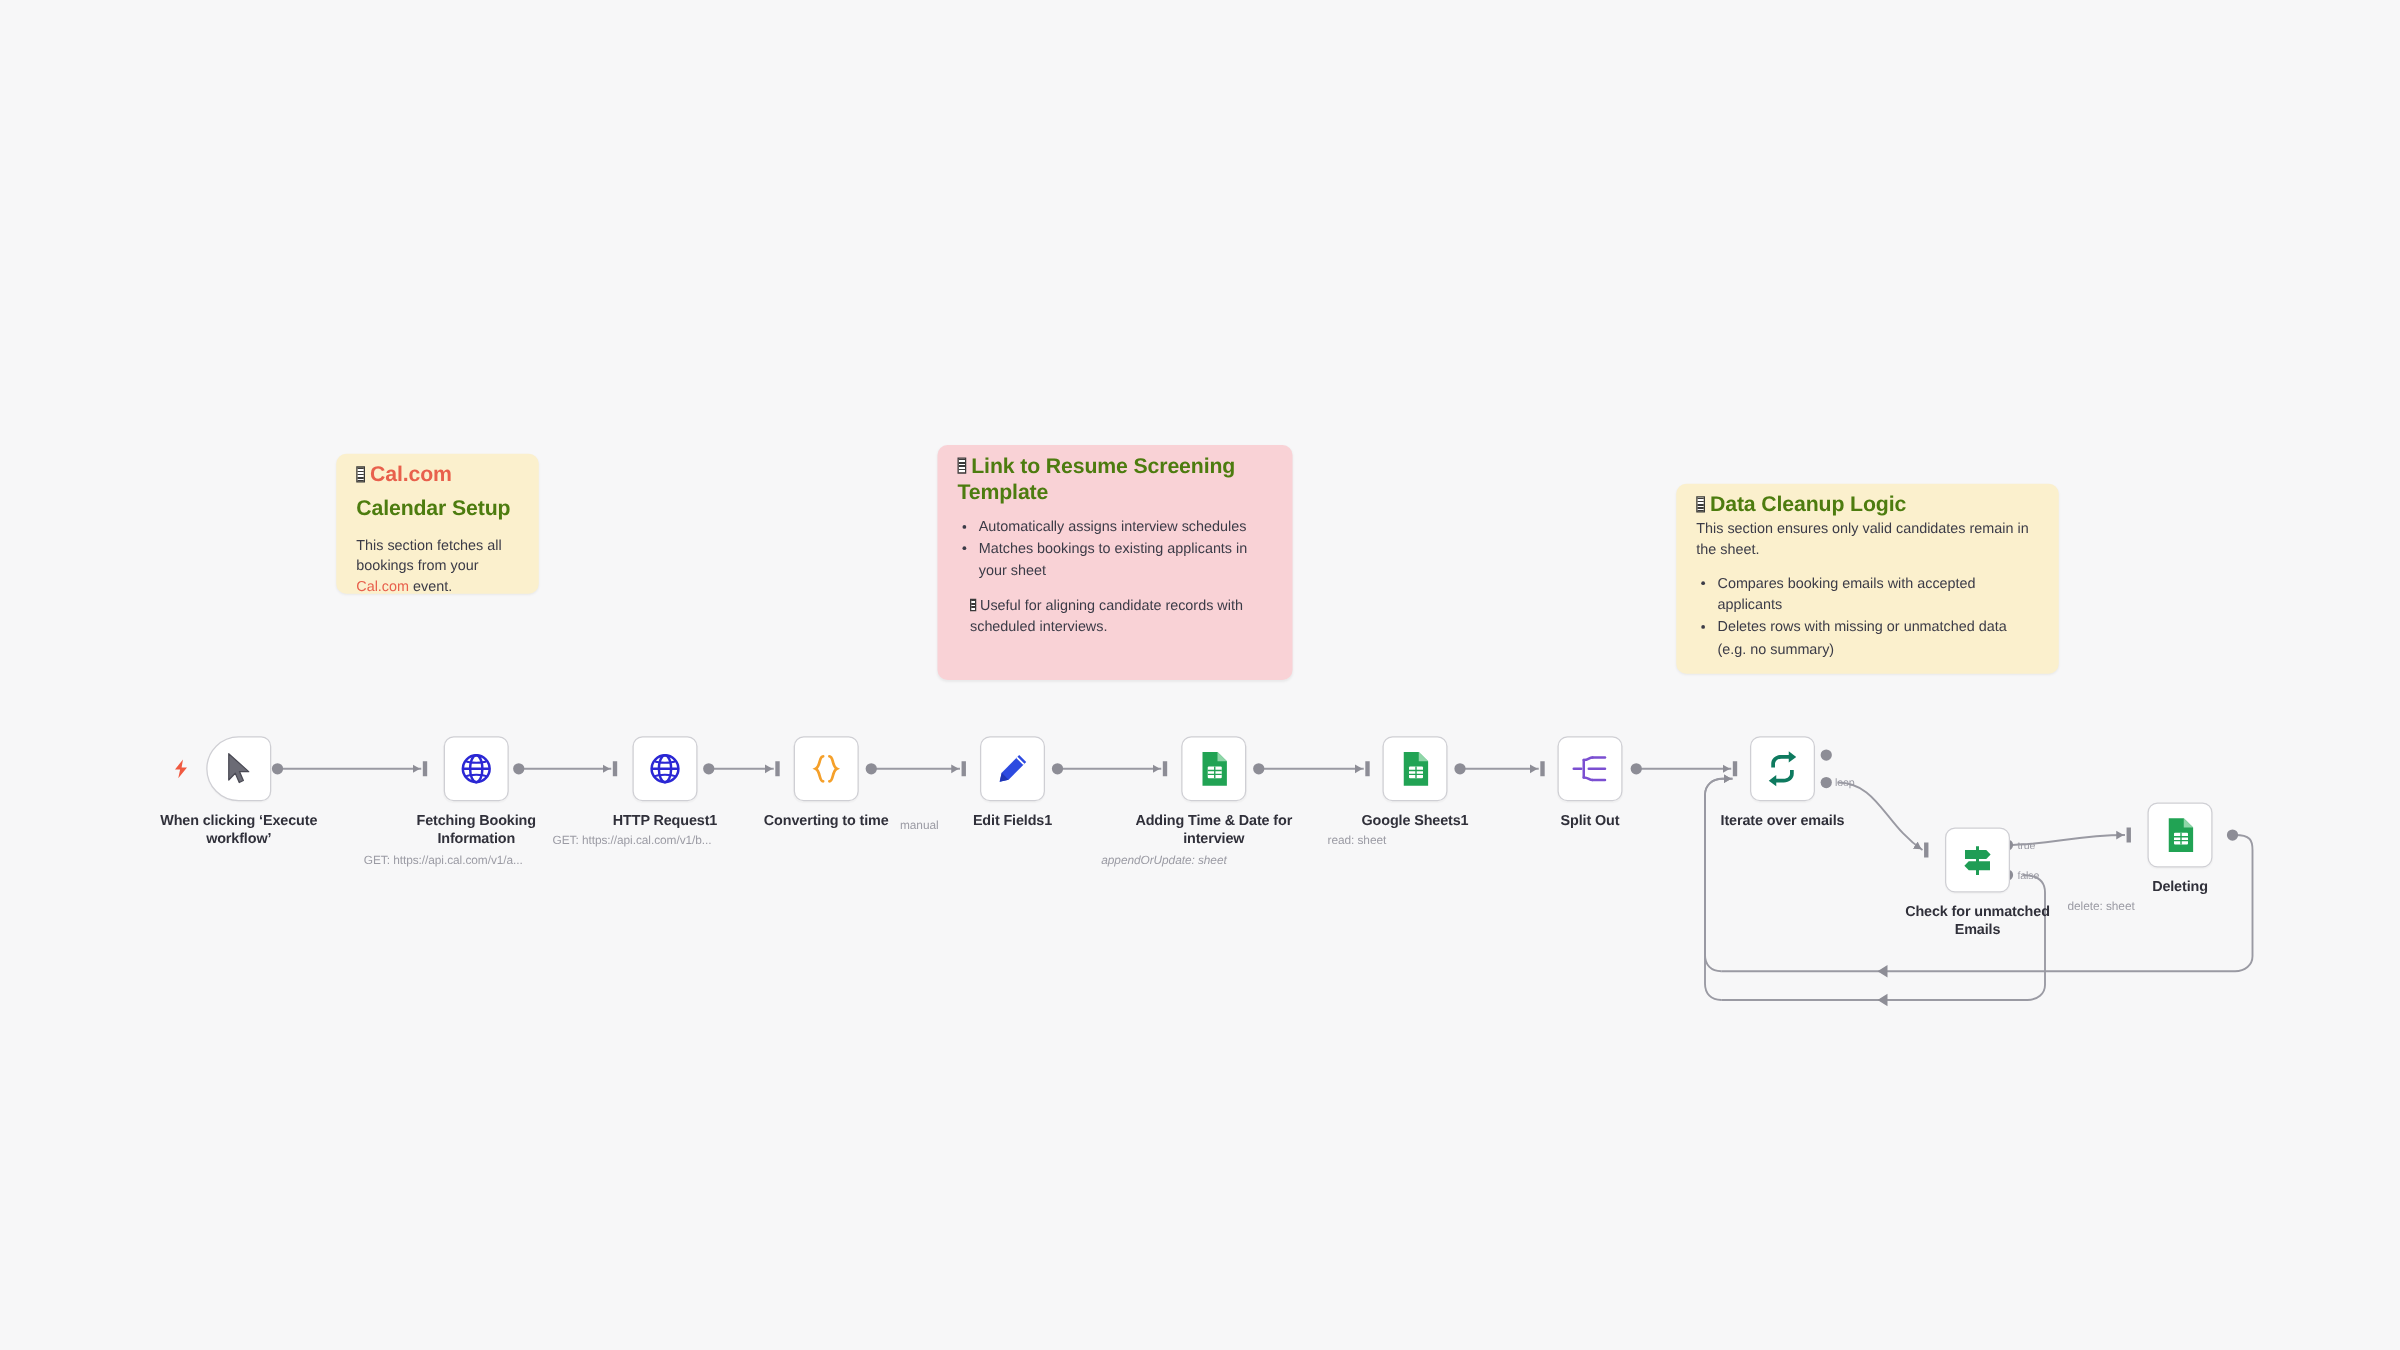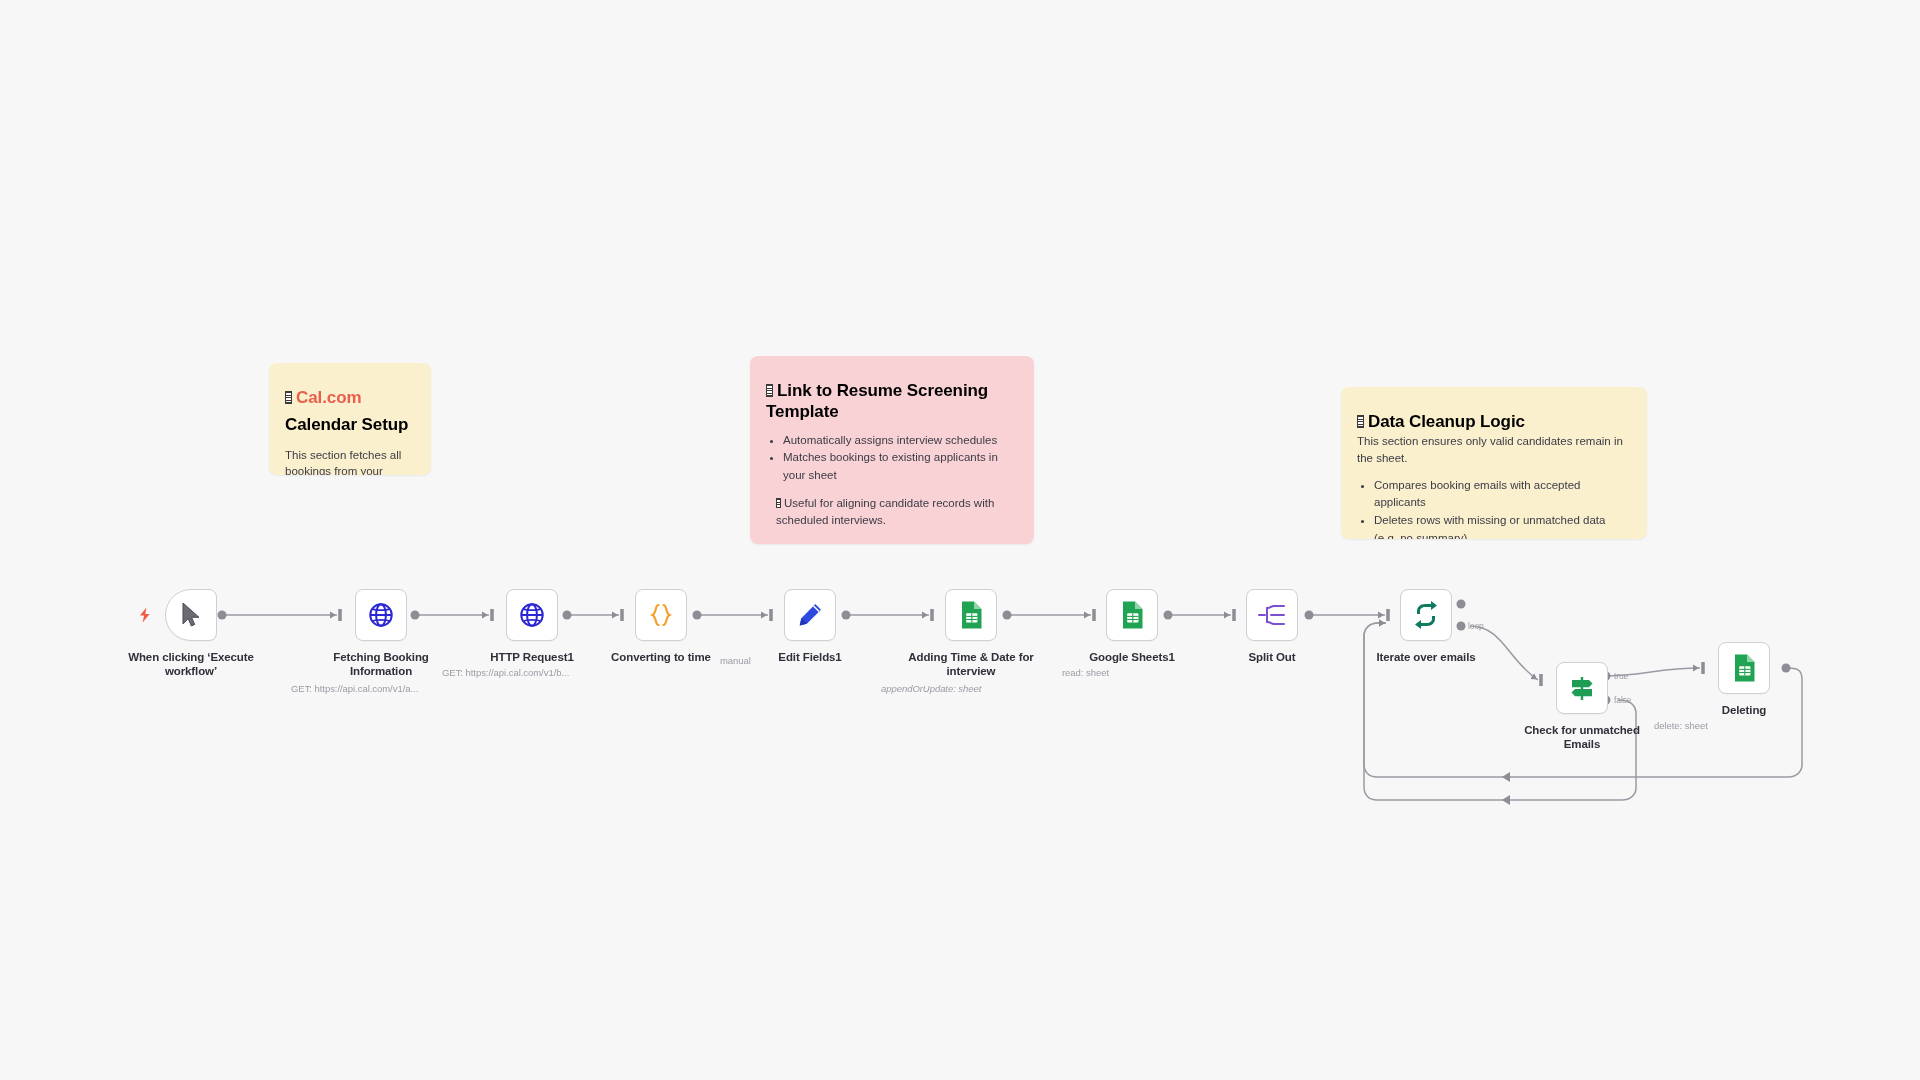--- a/index.html
+++ b/index.html
@@ -24,40 +24,40 @@
     position: absolute;
     left: 0; top: 0;
     width: 1920px; height: 1080px;
     pointer-events: none;
   }
 
   
   .sticky {
     position: absolute;
     border-radius: 8px;
-    padding: 24px 16px 14px 16px;
+    padding: 6px 16px 14px 16px;
     overflow: hidden;
     box-shadow: 0 1px 2px rgba(0,0,0,0.06);
   }
   .sticky.yellow { background: #fbf0cd; }
   .sticky.pink   { background: #f9d2d6; }
 
   .sticky .s-h1 {
     font-size: 17px;
     font-weight: bold;
     color: #2d2e3a;
     line-height: 1.25;
     margin: 0 0 6px 0;
     letter-spacing: -0.1px;
   }
   .sticky .s-h1.link { color: #e8604c; }
   .sticky .s-h2 {
     font-size: 17px;
     font-weight: bold;
-    color: #000000;
+    color: #4d7c0f;
     line-height: 1.25;
     margin: 0 0 11px 0;
     letter-spacing: -0.1px;
   }
   .sticky .s-p {
     font-size: 11.5px;
     color: #3b3b47;
     line-height: 1.45;
     margin: 0 0 10px 0;
   }

